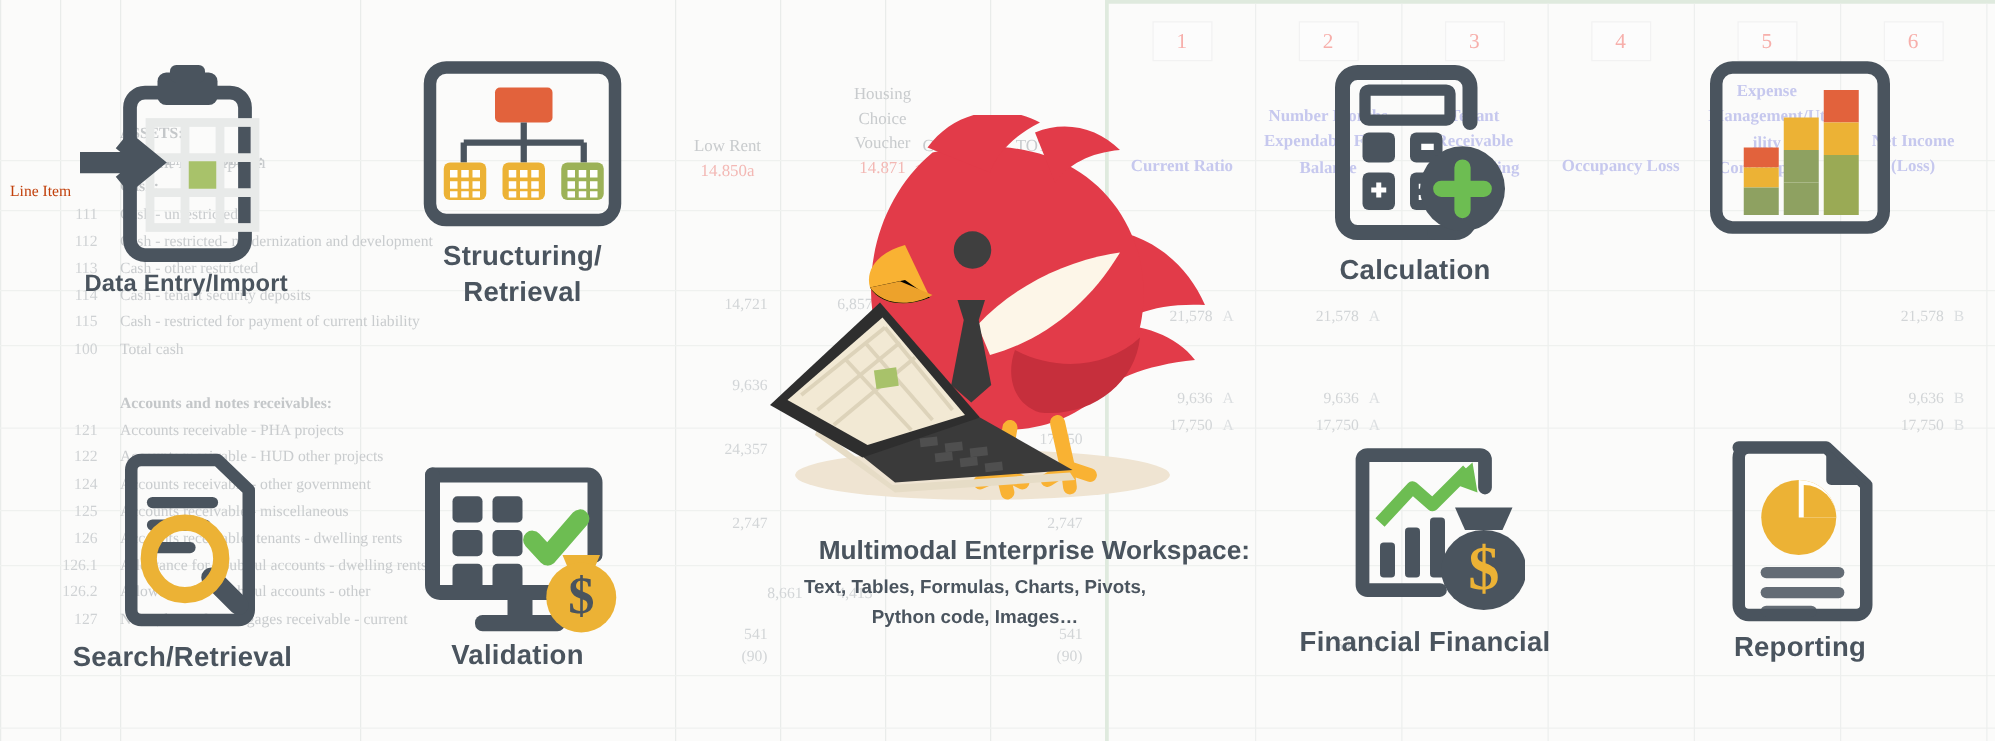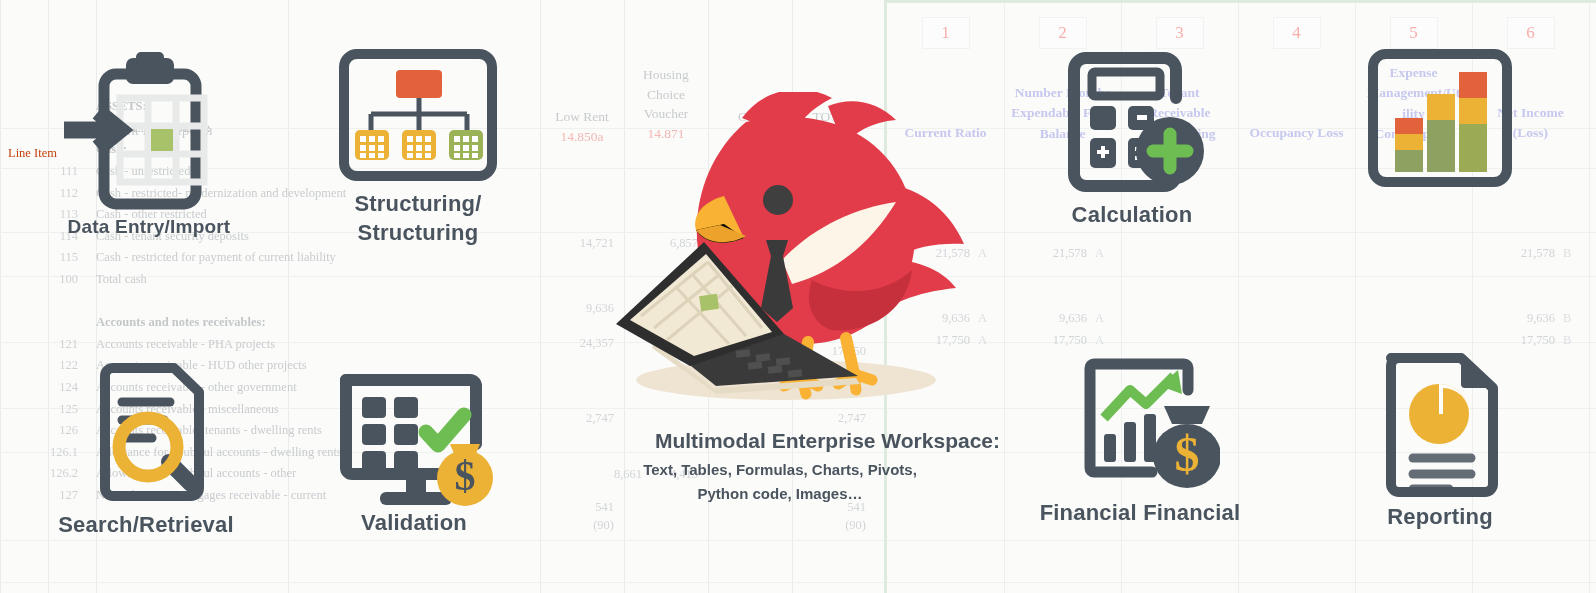--- a/index.html
+++ b/index.html
@@ -176,41 +176,41 @@
       </div>
 
     <div class="midcols" id="midcols">
         <div class="midcol" style="left: 0px; width: 84px;">
           <div class="hd" style="top: 107px;">
             <div>Low Rent</div>
             <div class="cfda">14.850a</div>
           </div>
         </div>
         <div class="midcol" style="left: 84px; width: 84px;">
-          <div class="hd" style="top: 65px;">
+          <div class="hd" style="top: 65px; margin-left: 40px;">
             <div>Housing</div>
             <div>Choice</div>
             <div>Voucher</div>
             <div class="cfda">14.871</div>
           </div>
         </div>
         <div class="midcol" style="left: 168px; width: 84px;">
           <div class="hd" style="top: 107px;">
             <div>CFP</div>
             <div class="cfda">14.872</div>
           </div>
         </div>
         <div class="midcol" style="left: 252px; width: 84px;">
           <div class="hd" style="top: 107px;">
             <div>TOTAL</div>
           </div>
         </div>
         <div class="midnum" style="left: 0px; width: 74px; top: 236px;">14,721</div>
         <div class="midnum" style="left: 0px; width: 74px; top: 301px;">9,636</div>
-        <div class="midnum" style="left: 0px; width: 74px; top: 336px;">24,357</div>
+        <div class="midnum" style="left: 0px; width: 74px; top: 352px;">24,357</div>
         <div class="midnum" style="left: 0px; width: 74px; top: 411px;">2,747</div>
         <div class="midnum" style="left: 0px; width: 74px; top: 467px; margin-left: 28px;">8,661</div>
         <div class="midnum" style="left: 0px; width: 74px; top: 500px;">541</div>
         <div class="midnum" style="left: 0px; width: 74px; top: 518px;">(90)</div>
         <div class="midnum" style="left: 84px; width: 74px; top: 236px;">6,857</div>
         <div class="midnum" style="left: 84px; width: 74px; top: 301px;">22,110</div>
         <div class="midnum" style="left: 84px; width: 74px; top: 467px;">4,413</div>
         <div class="midnum" style="left: 252px; width: 74px; top: 236px;">21,578</div>
         <div class="midnum" style="left: 252px; width: 74px; top: 301px;">9,636</div>
         <div class="midnum" style="left: 252px; width: 74px; top: 344px;">17,750</div>
@@ -341,21 +341,21 @@
           <rect x="116" y="97" width="6" height="6"></rect>
             <rect x="125" y="97" width="6" height="6"></rect>
             <rect x="134" y="97" width="6" height="6"></rect>
           <rect x="116" y="105" width="6" height="5"></rect>
             <rect x="125" y="105" width="6" height="5"></rect>
             <rect x="134" y="105" width="6" height="5"></rect>
         </g>
       </g>
     </svg>
     <div class="tile-label" style="font-size:22px;line-height:1.3;margin-top:4px;">Structuring/</div>
-    <div class="tile-label" style="font-size:22px;line-height:1.3;">Structuring</div>
+    <div class="tile-label" style="font-size:22px;line-height:1.3;">Retrieval</div>
   </div>
 
   <div class="tile" style="left:30px;top:358px;width:232px;">
     <svg width="160" height="152" viewBox="0 0 160 152">
       <path d="M47 10 H108 L133 34 V130 a8 8 0 0 1 -8 8 H47 a8 8 0 0 1 -8 -8 V18 a8 8 0 0 1 8 -8 Z" fill="none" stroke="#4a545e" stroke-width="10" stroke-linejoin="round"></path>
       <g stroke="#4a545e" stroke-width="9" stroke-linecap="round">
         <line x1="56" y1="44" x2="104" y2="44"></line>
         <line x1="56" y1="62" x2="98" y2="62"></line>
         <line x1="56" y1="80" x2="86" y2="80"></line>
       </g>

